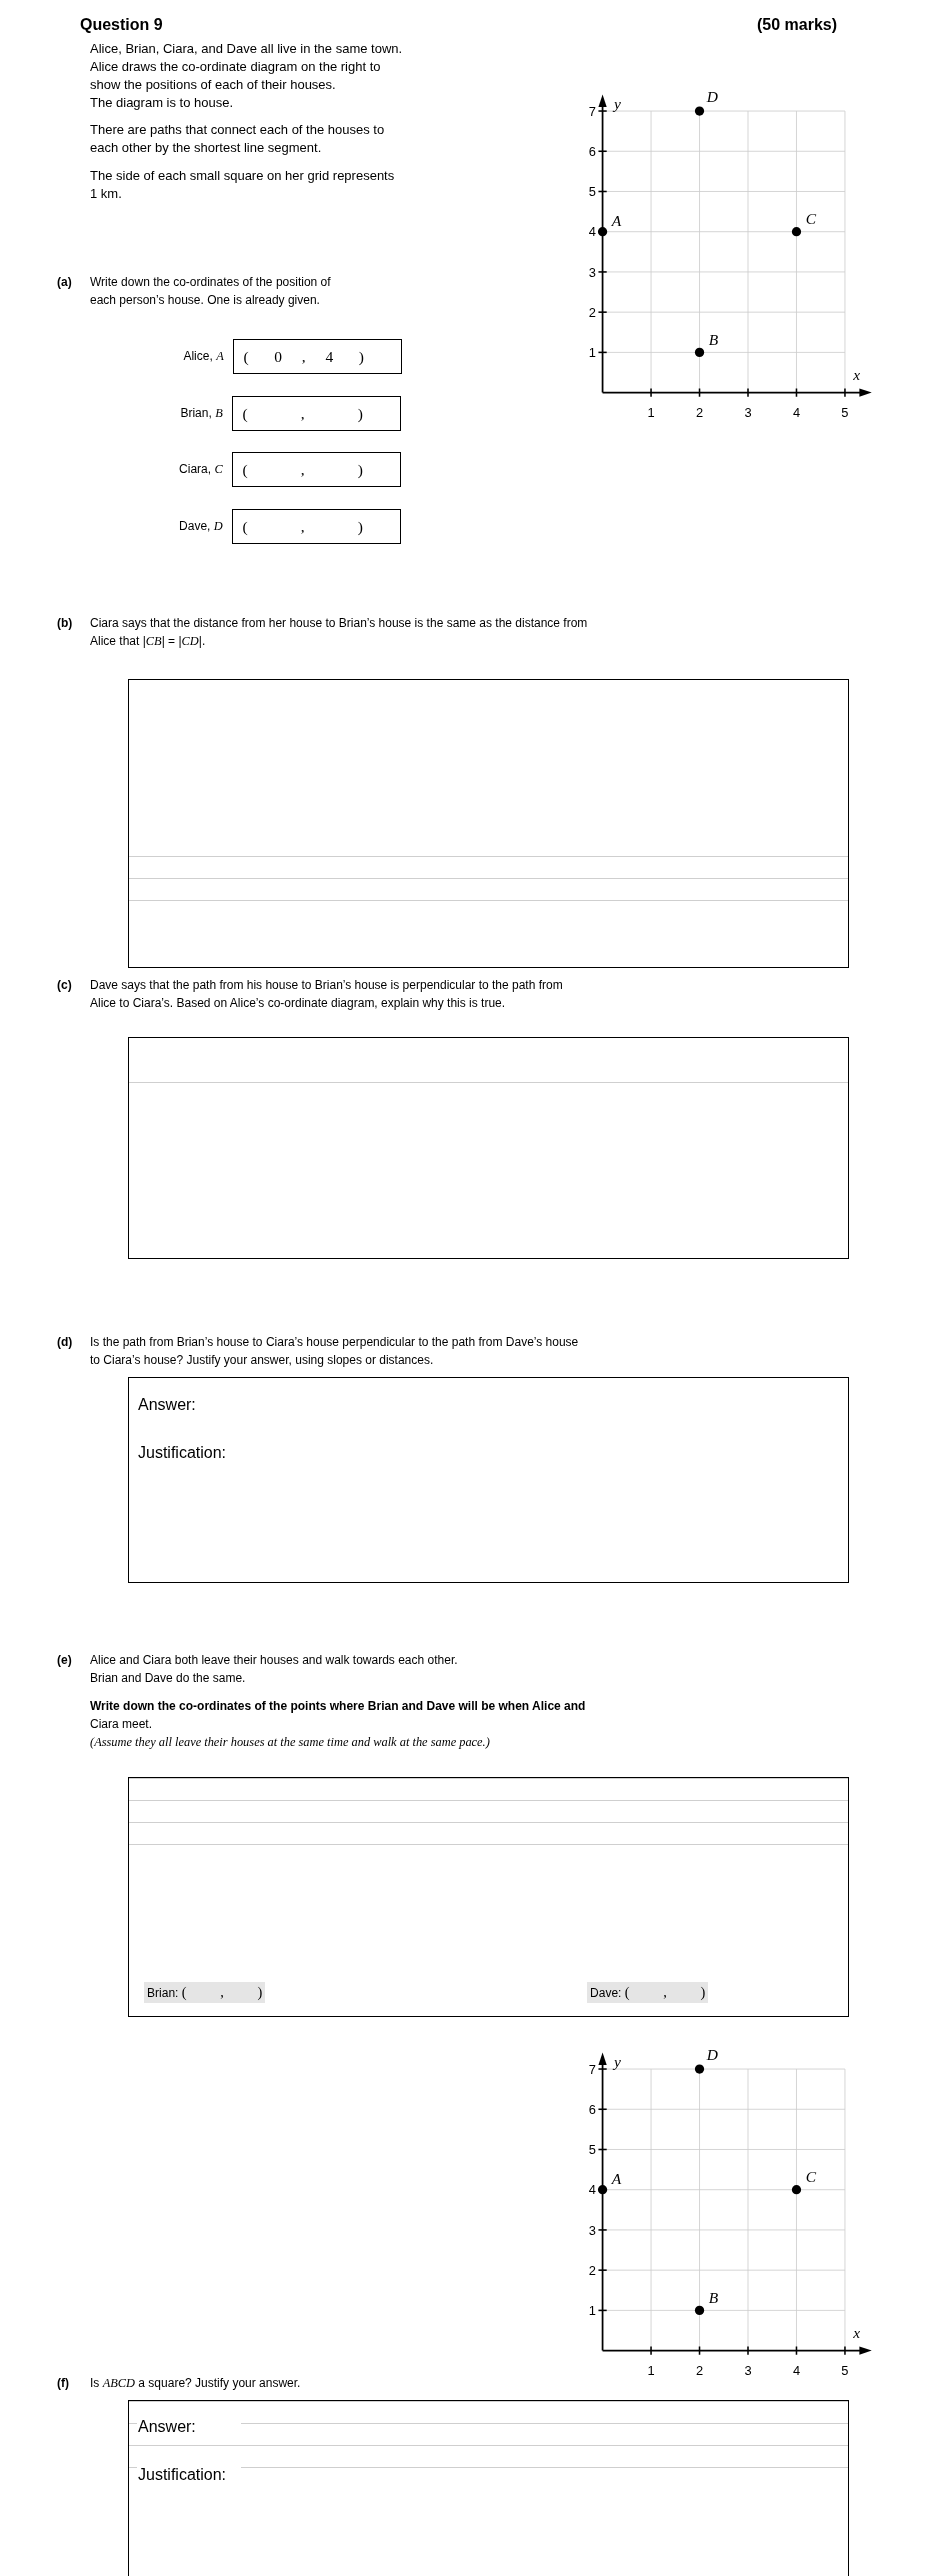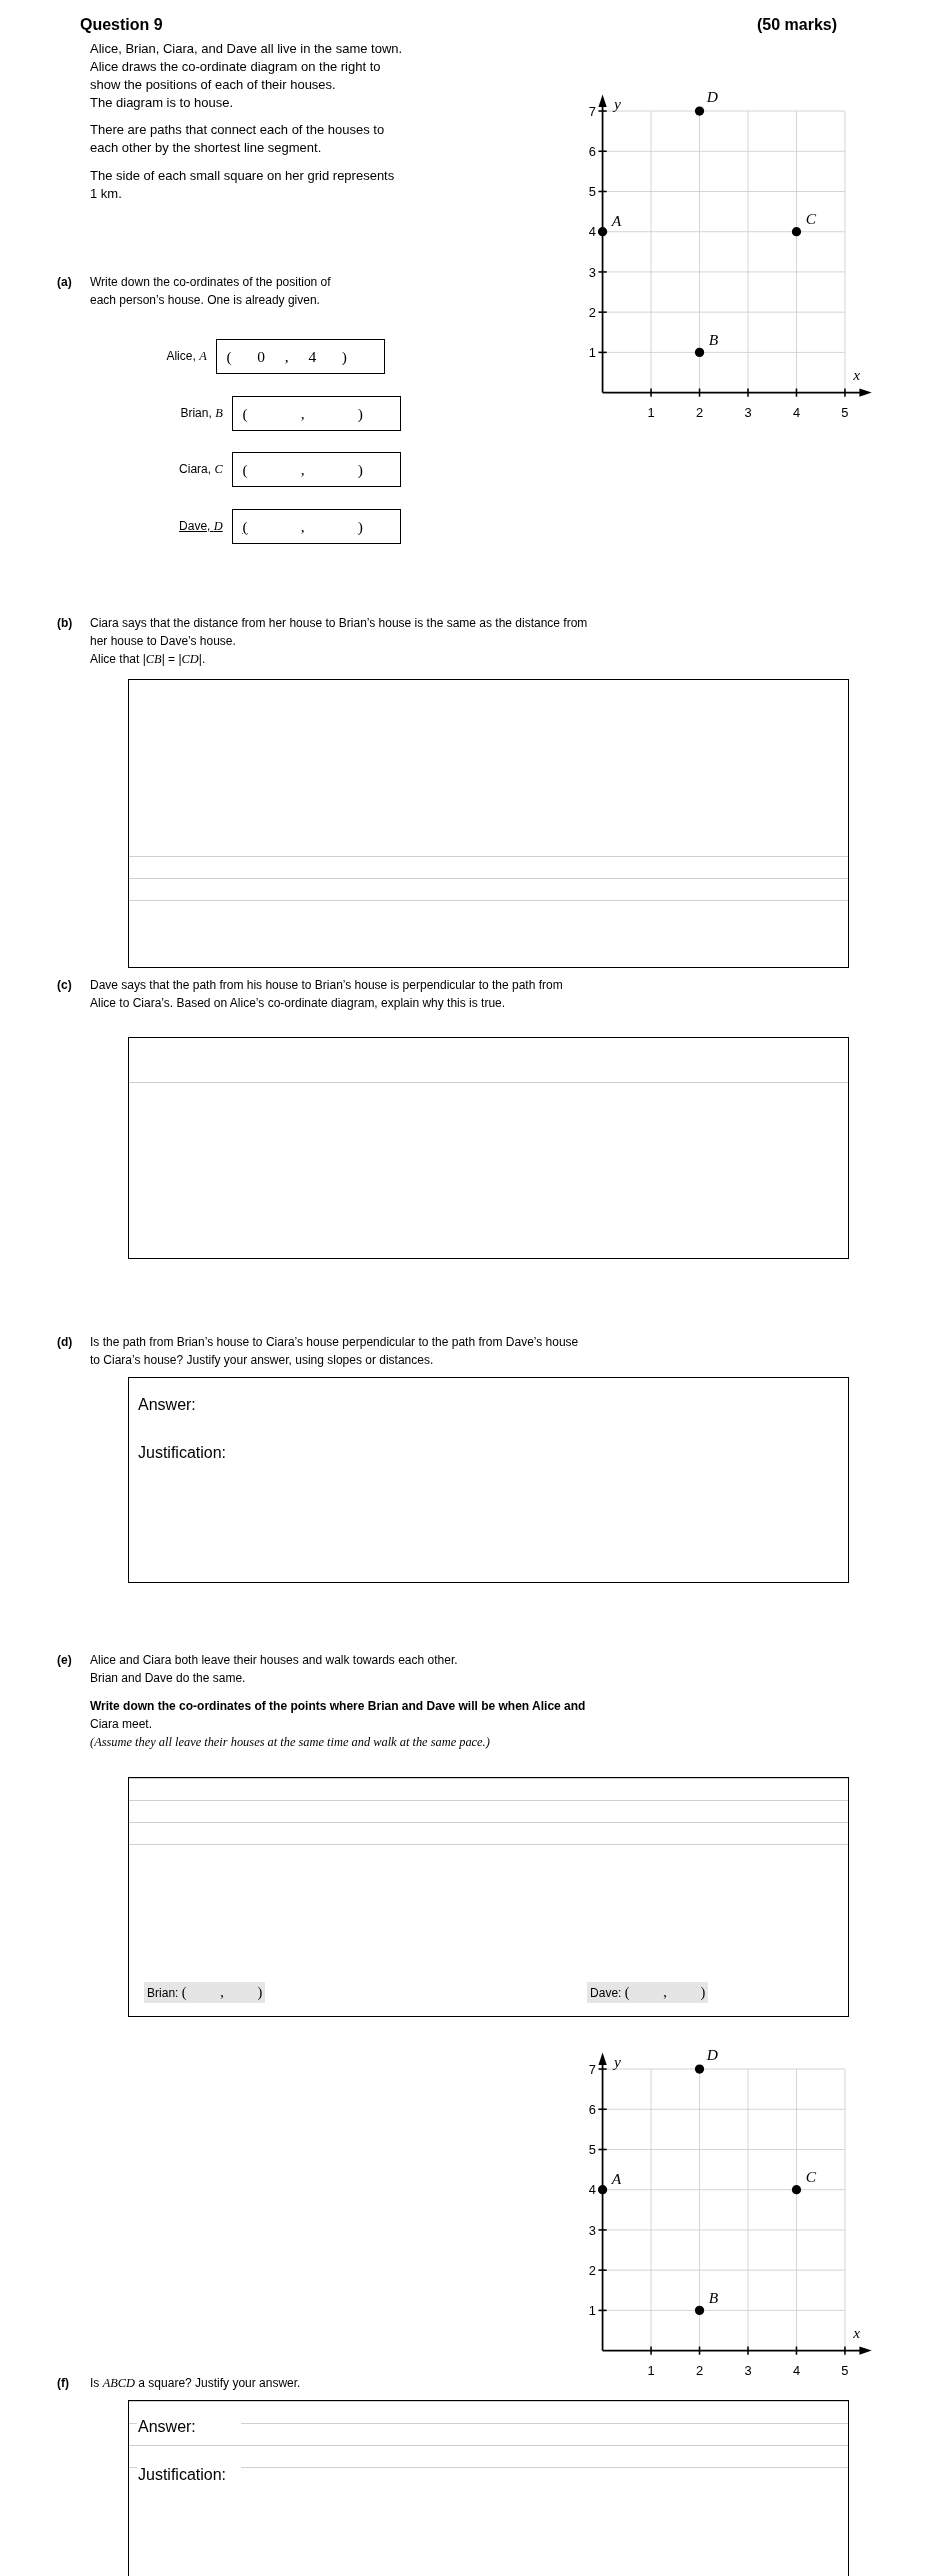--- a/index.html
+++ b/index.html
@@ -219,21 +219,21 @@
   </div>
 
   <div class="part" style="left:57px; top:273px; width:464px;">
     <span class="lbl">(a)</span>
     <span class="body">
       <p>Write down the co-ordinates of the position of</p>
       <p>each person’s house.  One is already given.</p>
     </span>
   </div>
 
-  <div class="coordrow" style="left:148px; top:339px;">
+  <div class="coordrow" style="left:165px; top:339px;">
     <span class="name"><span>Alice, </span><em>A</em></span>
     <div class="coordbox">
       <span class="paren">(</span>
       <span class="val">0</span>
       <span class="comma">,</span>
       <span class="val">4</span>
       <span class="paren">)</span>
     </div>
   </div>
 
@@ -252,36 +252,35 @@
     <span class="name"><span>Ciara, </span><em>C</em></span>
     <div class="coordbox">
       <span class="paren">(</span>
       <span class="val"></span>
       <span class="comma">,</span>
       <span class="val"></span>
       <span class="paren">)</span>
     </div>
   </div>
 
-  <div class="coordrow" style="left:164px; top:509px;text-decoration:underline;">
+  <div class="coordrow" style="left:164px; top:509px;">
     <span class="name"><span>Dave, </span><em>D</em></span>
     <div class="coordbox">
       <span class="paren">(</span>
       <span class="val"></span>
       <span class="comma">,</span>
       <span class="val"></span>
       <span class="paren">)</span>
     </div>
   </div>
 
   <div class="part" style="left:57px; top:614px; width:804px;">
     <span class="lbl">(b)</span>
     <span class="body">
       <p>Ciara says that the distance from her house to Brian’s house is the same as the distance from</p>
-      <p>her house to Dave’s house.</p>
       <p><span>Alice that |</span><em>CB</em><span>| = |</span><em>CD</em><span>|.</span></p>
     </span>
   </div>
 
   <div class="gridbox" style="left:128px; top:679px; width:721px; height:289px;"></div>
 
   <div class="part" style="left:57px; top:976px; width:804px;">
     <span class="lbl">(c)</span>
     <span class="body">
       <p>Dave says that the path from his house to Brian’s house is perpendicular to the path from</p>

